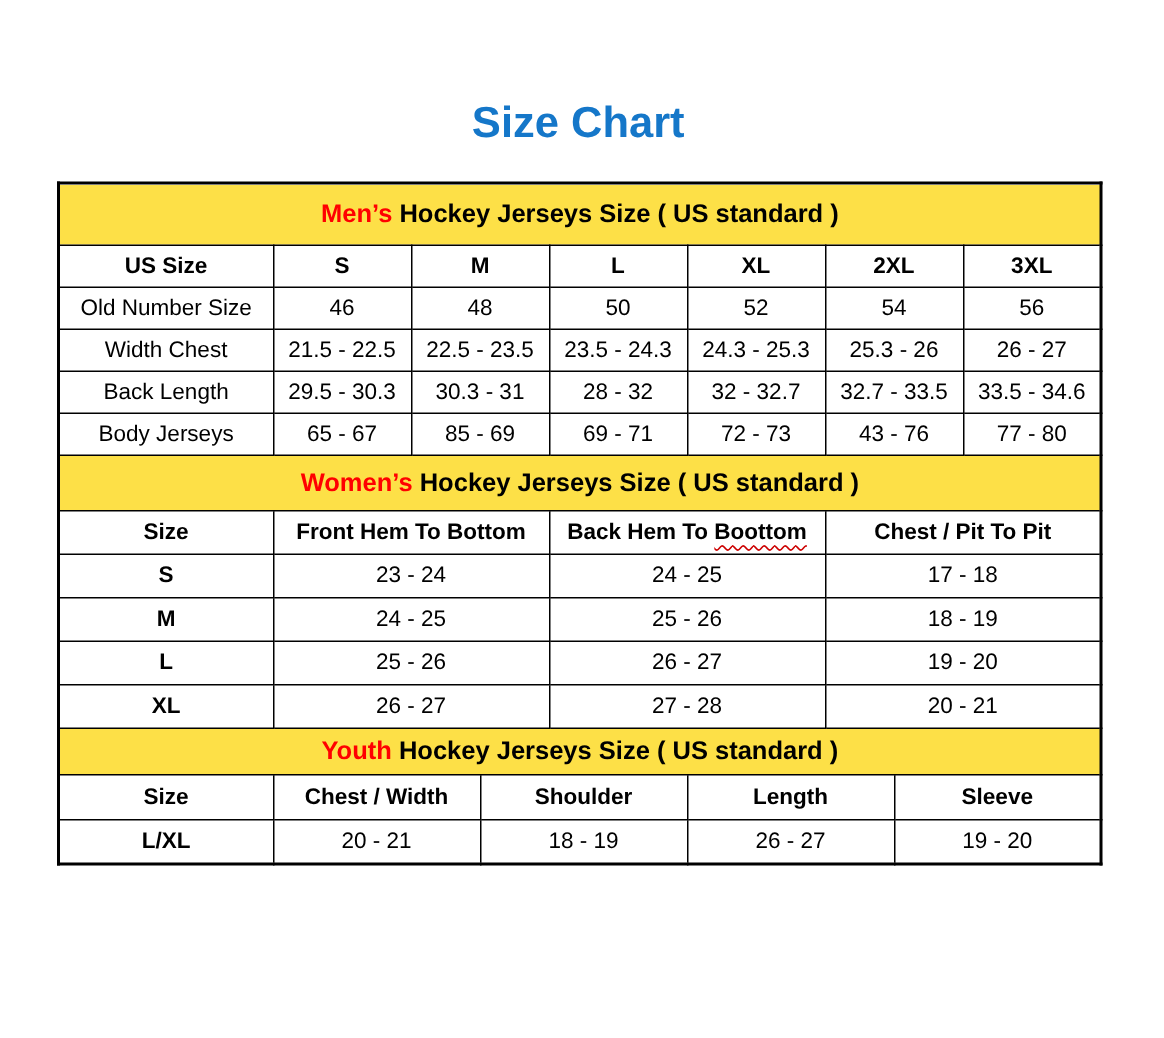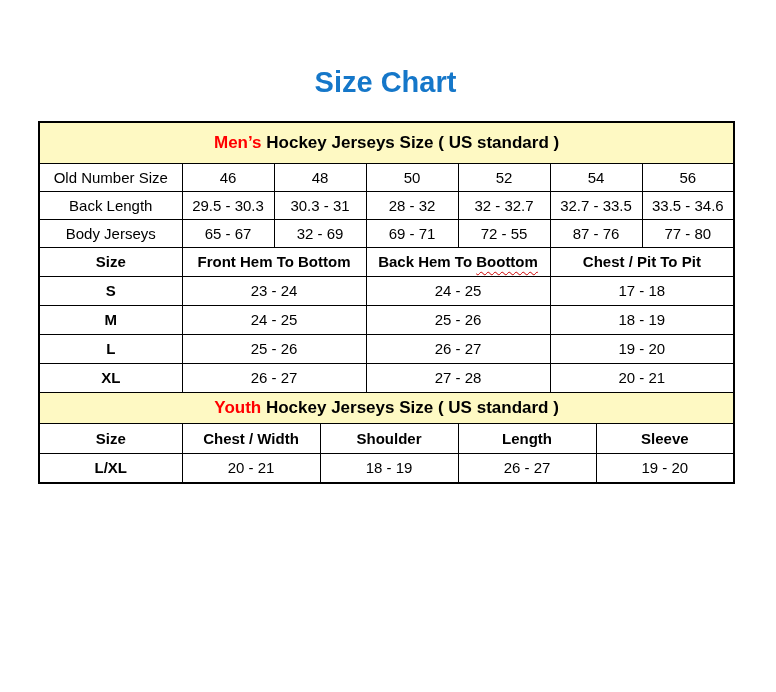--- a/index.html
+++ b/index.html
@@ -44,21 +44,21 @@
   table.size-chart td {
     border: 1.5px solid #000000;
     text-align: center;
     vertical-align: middle;
     padding: 0 2px;
     font-size: 15px;
     overflow: hidden;
     white-space: nowrap;
   }
   tr.band td {
-    background: #fef9c3;
+    background: #fde047;
     font-weight: bold;
     font-size: 17px;
   }
   tr.band-men   { height: 41px; }
   tr.band-women { height: 37px; }
   tr.band-youth { height: 31px; }
   tr.row-men    { height: 28px; }
   tr.row-women  { height: 29px; }
   tr.row-youth  { height: 30px; }
   td.hdr {
@@ -99,53 +99,74 @@
           <col style="width:46px">
           <col style="width:46px">
           <col style="width:46px">
       </colgroup>
       <tbody>
 
         <tr class="band band-men">
           <td colspan="13"><span class="hl">Men’s</span><span> Hockey Jerseys Size ( US standard )</span></td>
         </tr>
 
+        <tr class="row-men">
+          <td class="hdr">US Size</td>
+          <td class="hdr" colspan="2">S</td>
+          <td class="hdr" colspan="2">M</td>
+          <td class="hdr" colspan="2">L</td>
+          <td class="hdr" colspan="2">XL</td>
+          <td class="hdr" colspan="2">2XL</td>
+          <td class="hdr" colspan="2">3XL</td>
+        </tr>
 
 
         <tr class="row-men">
           <td>Old Number Size</td>
           <td colspan="2">46</td>
           <td colspan="2">48</td>
           <td colspan="2">50</td>
           <td colspan="2">52</td>
           <td colspan="2">54</td>
           <td colspan="2">56</td>
         </tr>
 
+        <tr class="row-men">
+          <td>Width Chest</td>
+          <td colspan="2">21.5 - 22.5</td>
+          <td colspan="2">22.5 - 23.5</td>
+          <td colspan="2">23.5 - 24.3</td>
+          <td colspan="2">24.3 - 25.3</td>
+          <td colspan="2">25.3 - 26</td>
+          <td colspan="2">26 - 27</td>
+        </tr>
 
         <tr class="row-men">
           <td>Back Length</td>
           <td colspan="2">29.5 - 30.3</td>
           <td colspan="2">30.3 - 31</td>
           <td colspan="2">28 - 32</td>
           <td colspan="2">32 - 32.7</td>
           <td colspan="2">32.7 - 33.5</td>
           <td colspan="2">33.5 - 34.6</td>
         </tr>
 
         <tr class="row-men">
           <td>Body Jerseys</td>
           <td colspan="2">65 - 67</td>
-          <td colspan="2">32 - 69</td>
+          <td colspan="2">85 - 69</td>
           <td colspan="2">69 - 71</td>
-          <td colspan="2">72 - 55</td>
-          <td colspan="2">87 - 76</td>
+          <td colspan="2">72 - 73</td>
+          <td colspan="2">43 - 76</td>
           <td colspan="2">77 - 80</td>
         </tr>
 
+        <tr class="band band-women">
+          <td colspan="13"><span class="hl">Women’s</span><span> Hockey Jerseys Size ( US standard )</span></td>
+        </tr>
 
         <tr class="row-women">
           <td class="hdr">Size</td>
           <td class="hdr" colspan="4">Front Hem To Bottom</td>
           <td class="hdr" colspan="4"><span>Back Hem To </span><span class="wavy">Boottom</span></td>
           <td class="hdr" colspan="4">Chest / Pit To Pit</td>
         </tr>
 
         <tr class="row-women">
           <td class="size-lbl">S</td>

